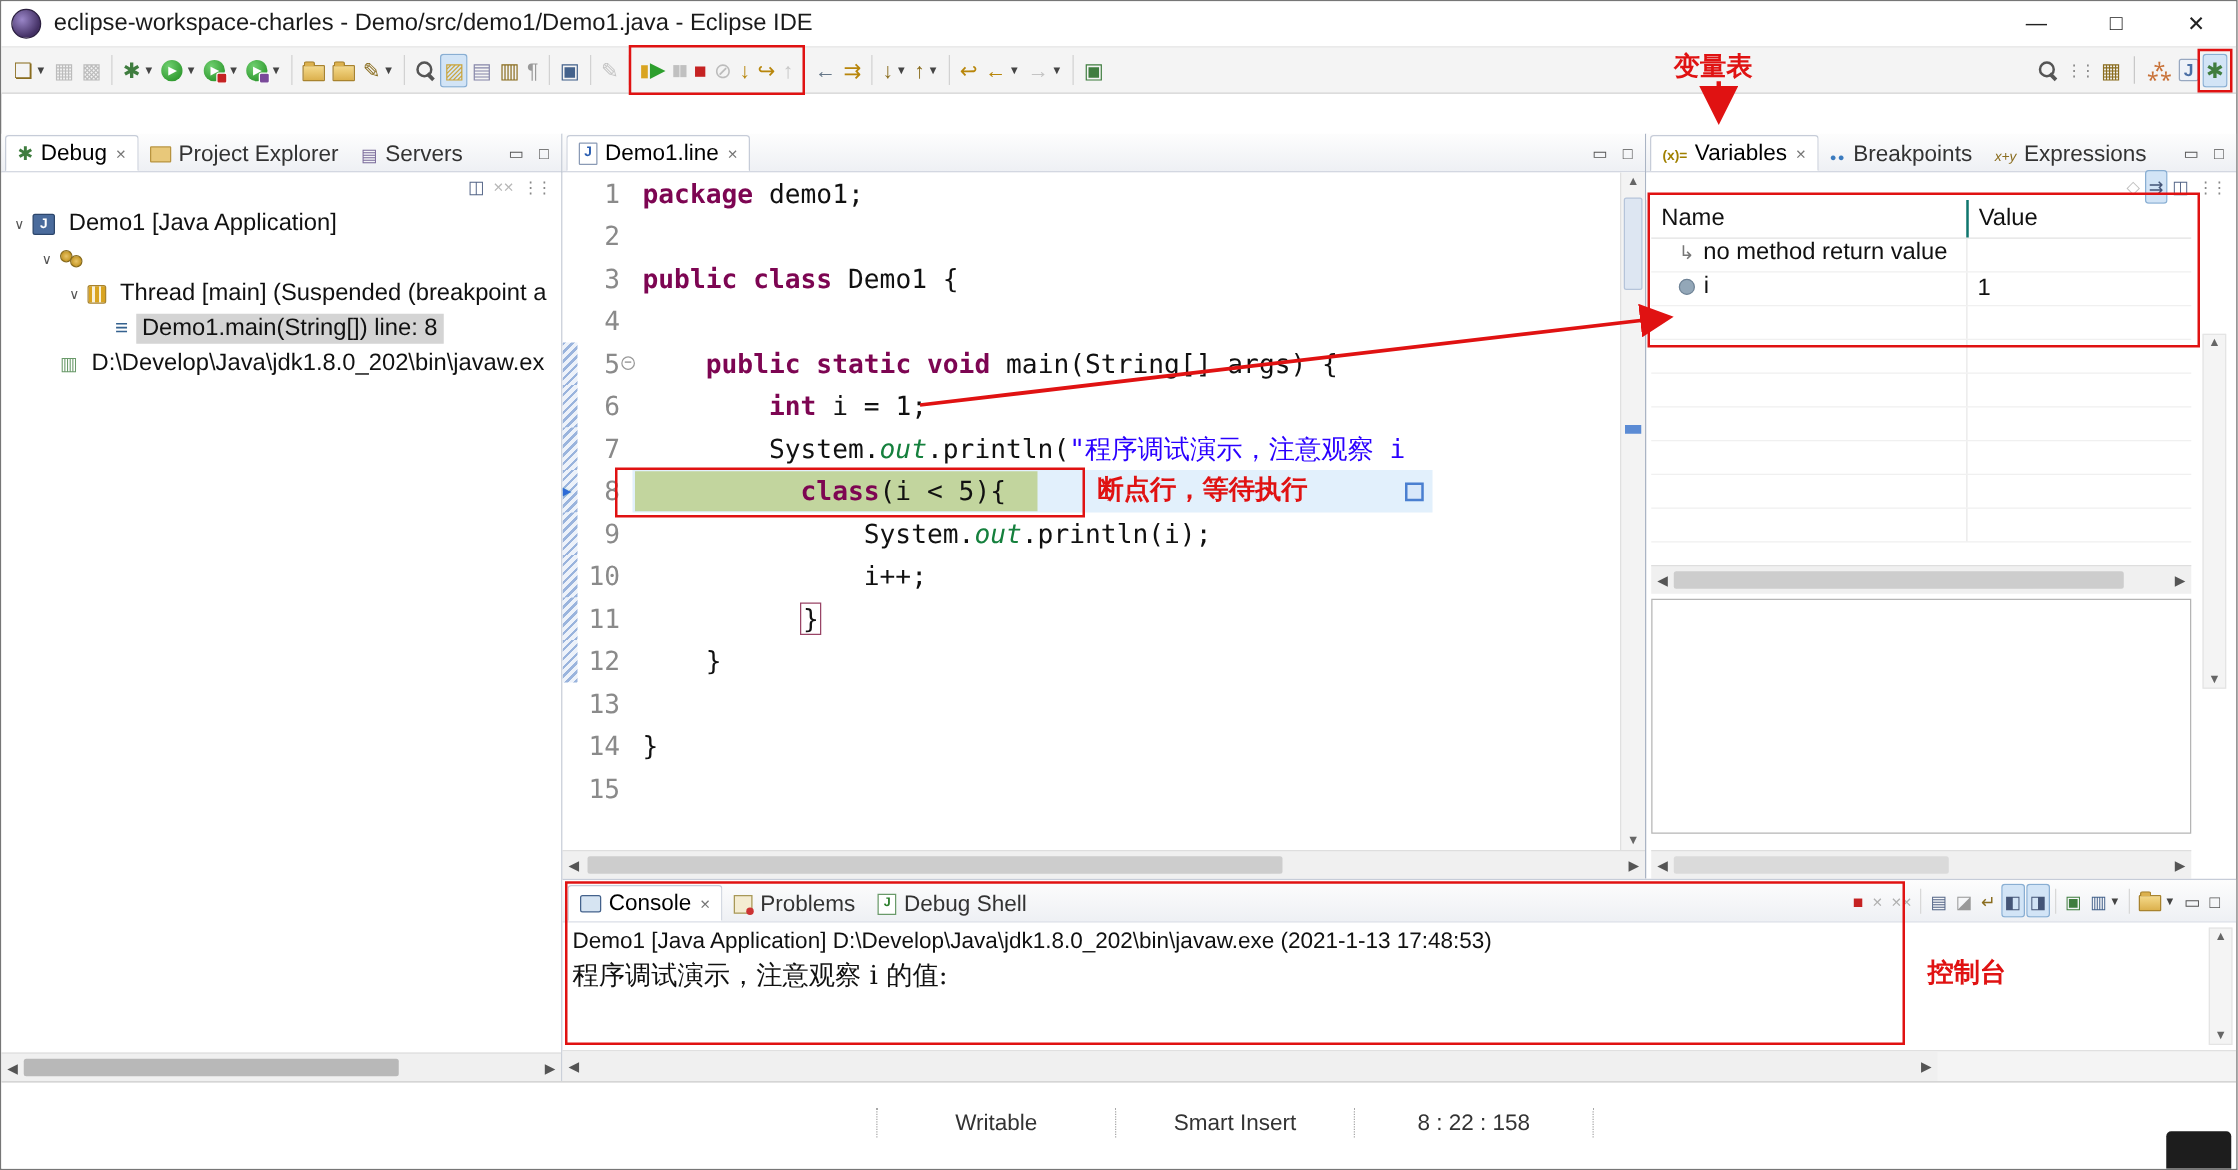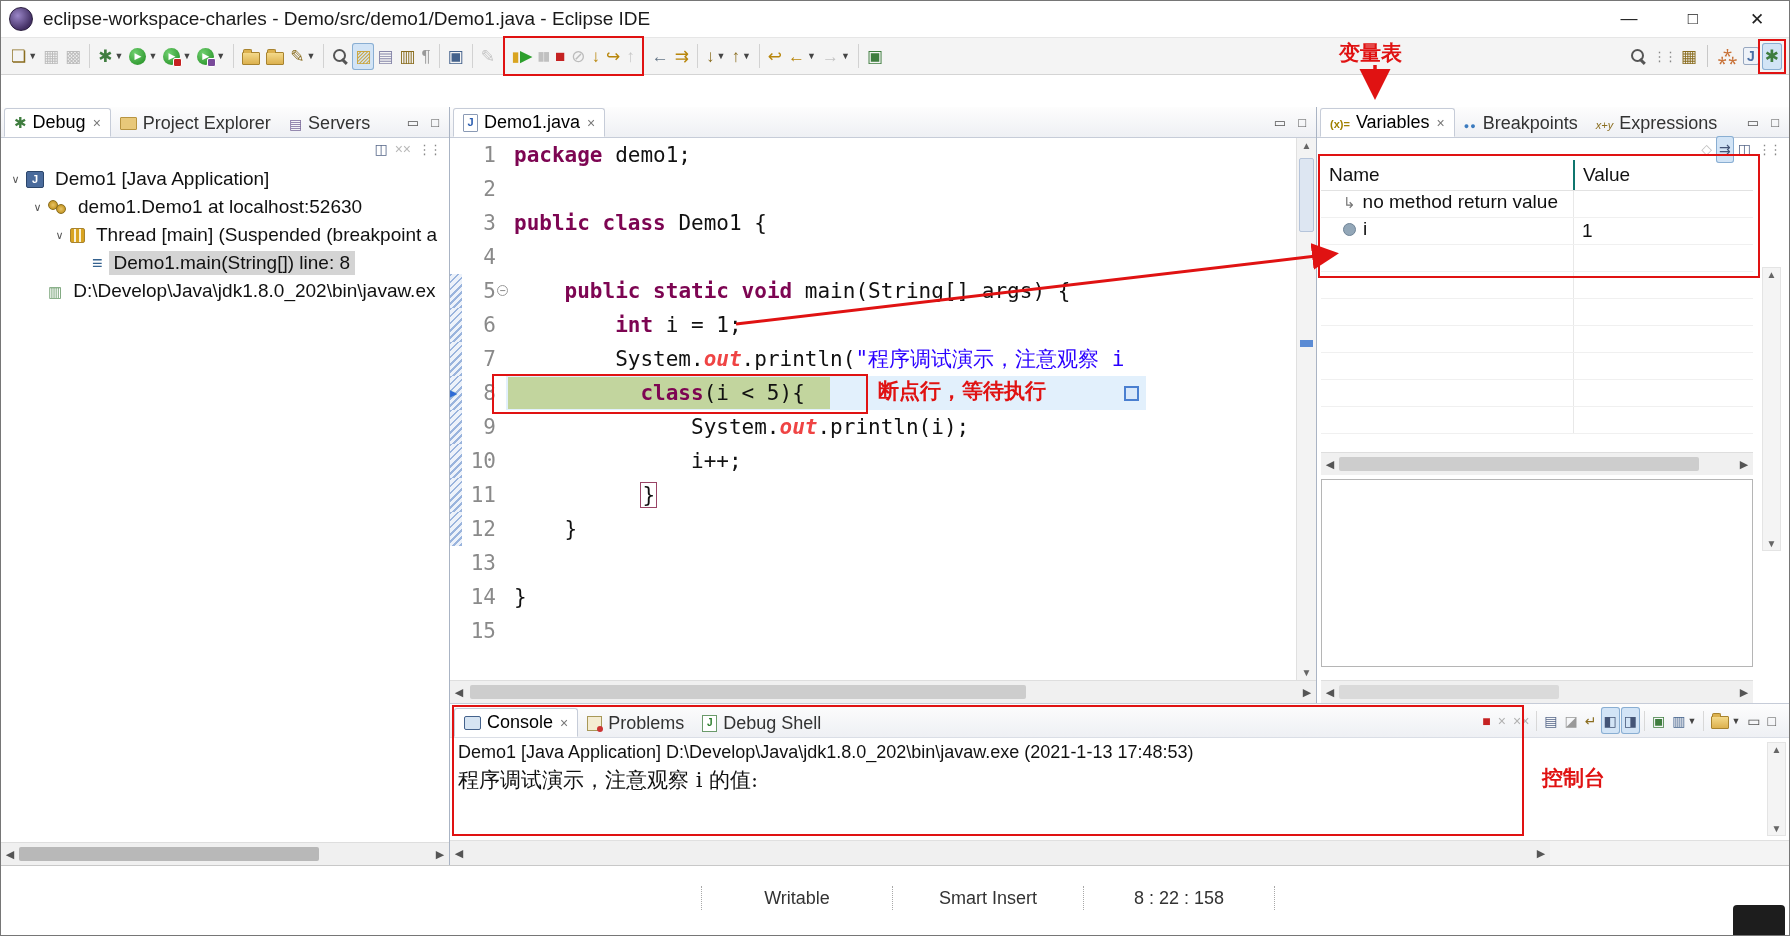--- a/index.html
+++ b/index.html
@@ -78,21 +78,21 @@
   .cgut{width:12px;flex:none;position:relative;}
   .cgut.stripe{background:repeating-linear-gradient(135deg,#9ab4dd 0 2px,#edf2fa 2px 5px);}
   .bpmark{position:absolute;left:0;top:0;color:#2e6bd6;font-size:12px;line-height:34px;text-shadow:0 0 2px #9cc;}
   .cnum{width:34px;flex:none;text-align:right;color:#8a8a8a;}
   .cfold{width:10px;flex:none;position:relative;}
   .fold{position:absolute;top:11px;left:1px;width:11px;height:11px;border:1px solid #999;border-radius:50%;color:#777;font-size:10px;line-height:9px;text-align:center;background:#fff;box-sizing:border-box;z-index:2;}
   .ctext{flex:1;white-space:pre;position:relative;padding-left:8px;min-width:0;}
   .segs{position:relative;z-index:1;}
   .k{color:#7d0552;font-weight:bold;}
   .s{color:#2a00ff;}
-  .f{color:#ef4444;font-weight:bold;font-style:italic;}
+  .f{color:#15803d;font-weight:normal;font-style:italic;}
   .m{border:1px solid #946;padding:0 1px;}
   .bluebar{position:absolute;left:0;top:0;height:34px;width:640px;background:#e2f0fc;z-index:0;}
   .greenbar{position:absolute;left:2px;top:1px;height:32px;width:322px;background:#c2d59e;z-index:0;}
   .lnmark{position:absolute;left:618px;top:10px;width:11px;height:11px;border:2px solid #4a7fd0;background:#d8e8fa;z-index:1;box-sizing:content-box;}
   .l8box{position:absolute;left:-14px;top:-2px;width:372px;height:36px;border:2px solid #e01212;z-index:40;pointer-events:none;}
   .l8ann{position:absolute;left:372px;top:-2px;z-index:45;line-height:34px;}
   .evscroll{width:19px;flex:none;background:#f3f3f3;border-left:1px solid #e0e0e0;position:relative;}
   .evthumb{position:absolute;top:20px;left:2px;right:2px;height:72px;background:#dde6f2;border:1px solid #b5c4da;border-radius:2px;}
   .evmark{position:absolute;top:202px;left:3px;right:3px;height:7px;background:#5b8bd4;}
   .varrow{position:absolute;left:0;right:0;text-align:center;font-size:10px;color:#666;}
@@ -365,21 +365,20 @@
         </div>
       <div class="tree" id="dtree">
           <div class="trow" style="padding-left: 6px;">
             <span class="chev">∨</span>
             <span class="ticon ti-japp"></span>
             <span class="tlabel">Demo1 [Java Application]</span>
           </div>
           <div class="trow" style="padding-left: 28px;">
             <span class="chev">∨</span>
             <span class="ticon ti-gears"></span>
-            <span class="tlabel">demo1.Demo1 at localhost:52630</span>
           </div>
           <div class="trow" style="padding-left: 50px;">
             <span class="chev">∨</span>
             <span class="ticon ti-thread"></span>
             <span class="tlabel">Thread [main] (Suspended (breakpoint a</span>
           </div>
           <div class="trow" style="padding-left: 72px;">
             <span class="chev"></span>
             <span class="ticon ti-frame"></span>
             <span class="tlabel sel">Demo1.main(String[]) line: 8</span>
@@ -397,21 +396,21 @@
       </div>
     </div>
 
     <div class="rarea">
       <div class="toprow">
 
         <div class="editor">
           <div class="tabrow" id="etabs">
               <span class="tab active">
                 <span class="ticn ic-jdoc"></span>
-                <span class="tlab">Demo1.java</span>
+                <span class="tlab">Demo1.line</span>
                 <span class="tclose">×</span>
               </span>
               <span class="minmax">
                 <span>▭</span>
                 <span>□</span>
               </span>
             </div>
           <div class="ebody">
             <div class="ecodecol" id="code">
                 <div class="crow">

